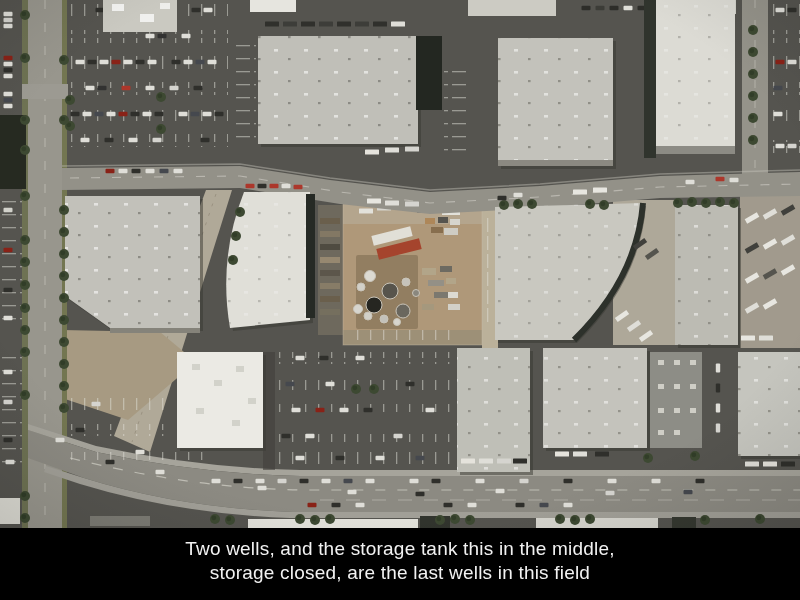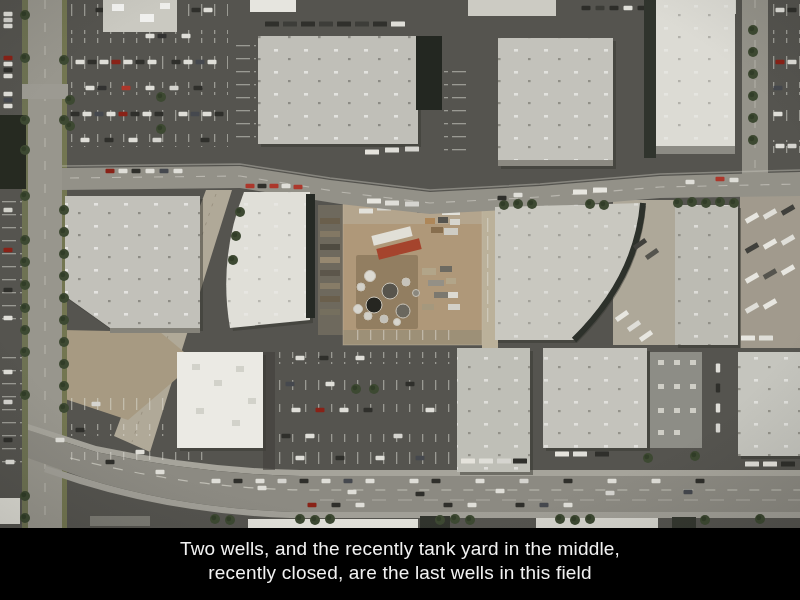--- a/index.html
+++ b/index.html
@@ -612,16 +612,16 @@
         <use href="#tree" x="705" y="520"></use>
           <use href="#tree" x="760" y="519"></use>
       </g>
 
       <rect x="0" y="0" width="800" height="528" fill="#6b6557" opacity="0.05"></rect>
       <rect x="0" y="0" width="800" height="528" fill="url(#vig)"></rect>
     </svg>
   </div>
 
   <div class="caption">
-    <div>Two wells, and the recently tank yard in the middle,</div>
-    <div>recently closed, are the last wells in this field</div>
+    <div>Two wells, and the storage tank this in the middle,</div>
+    <div>storage closed, are the last wells in this field</div>
   </div>
 </div>
 
 </body></html>

